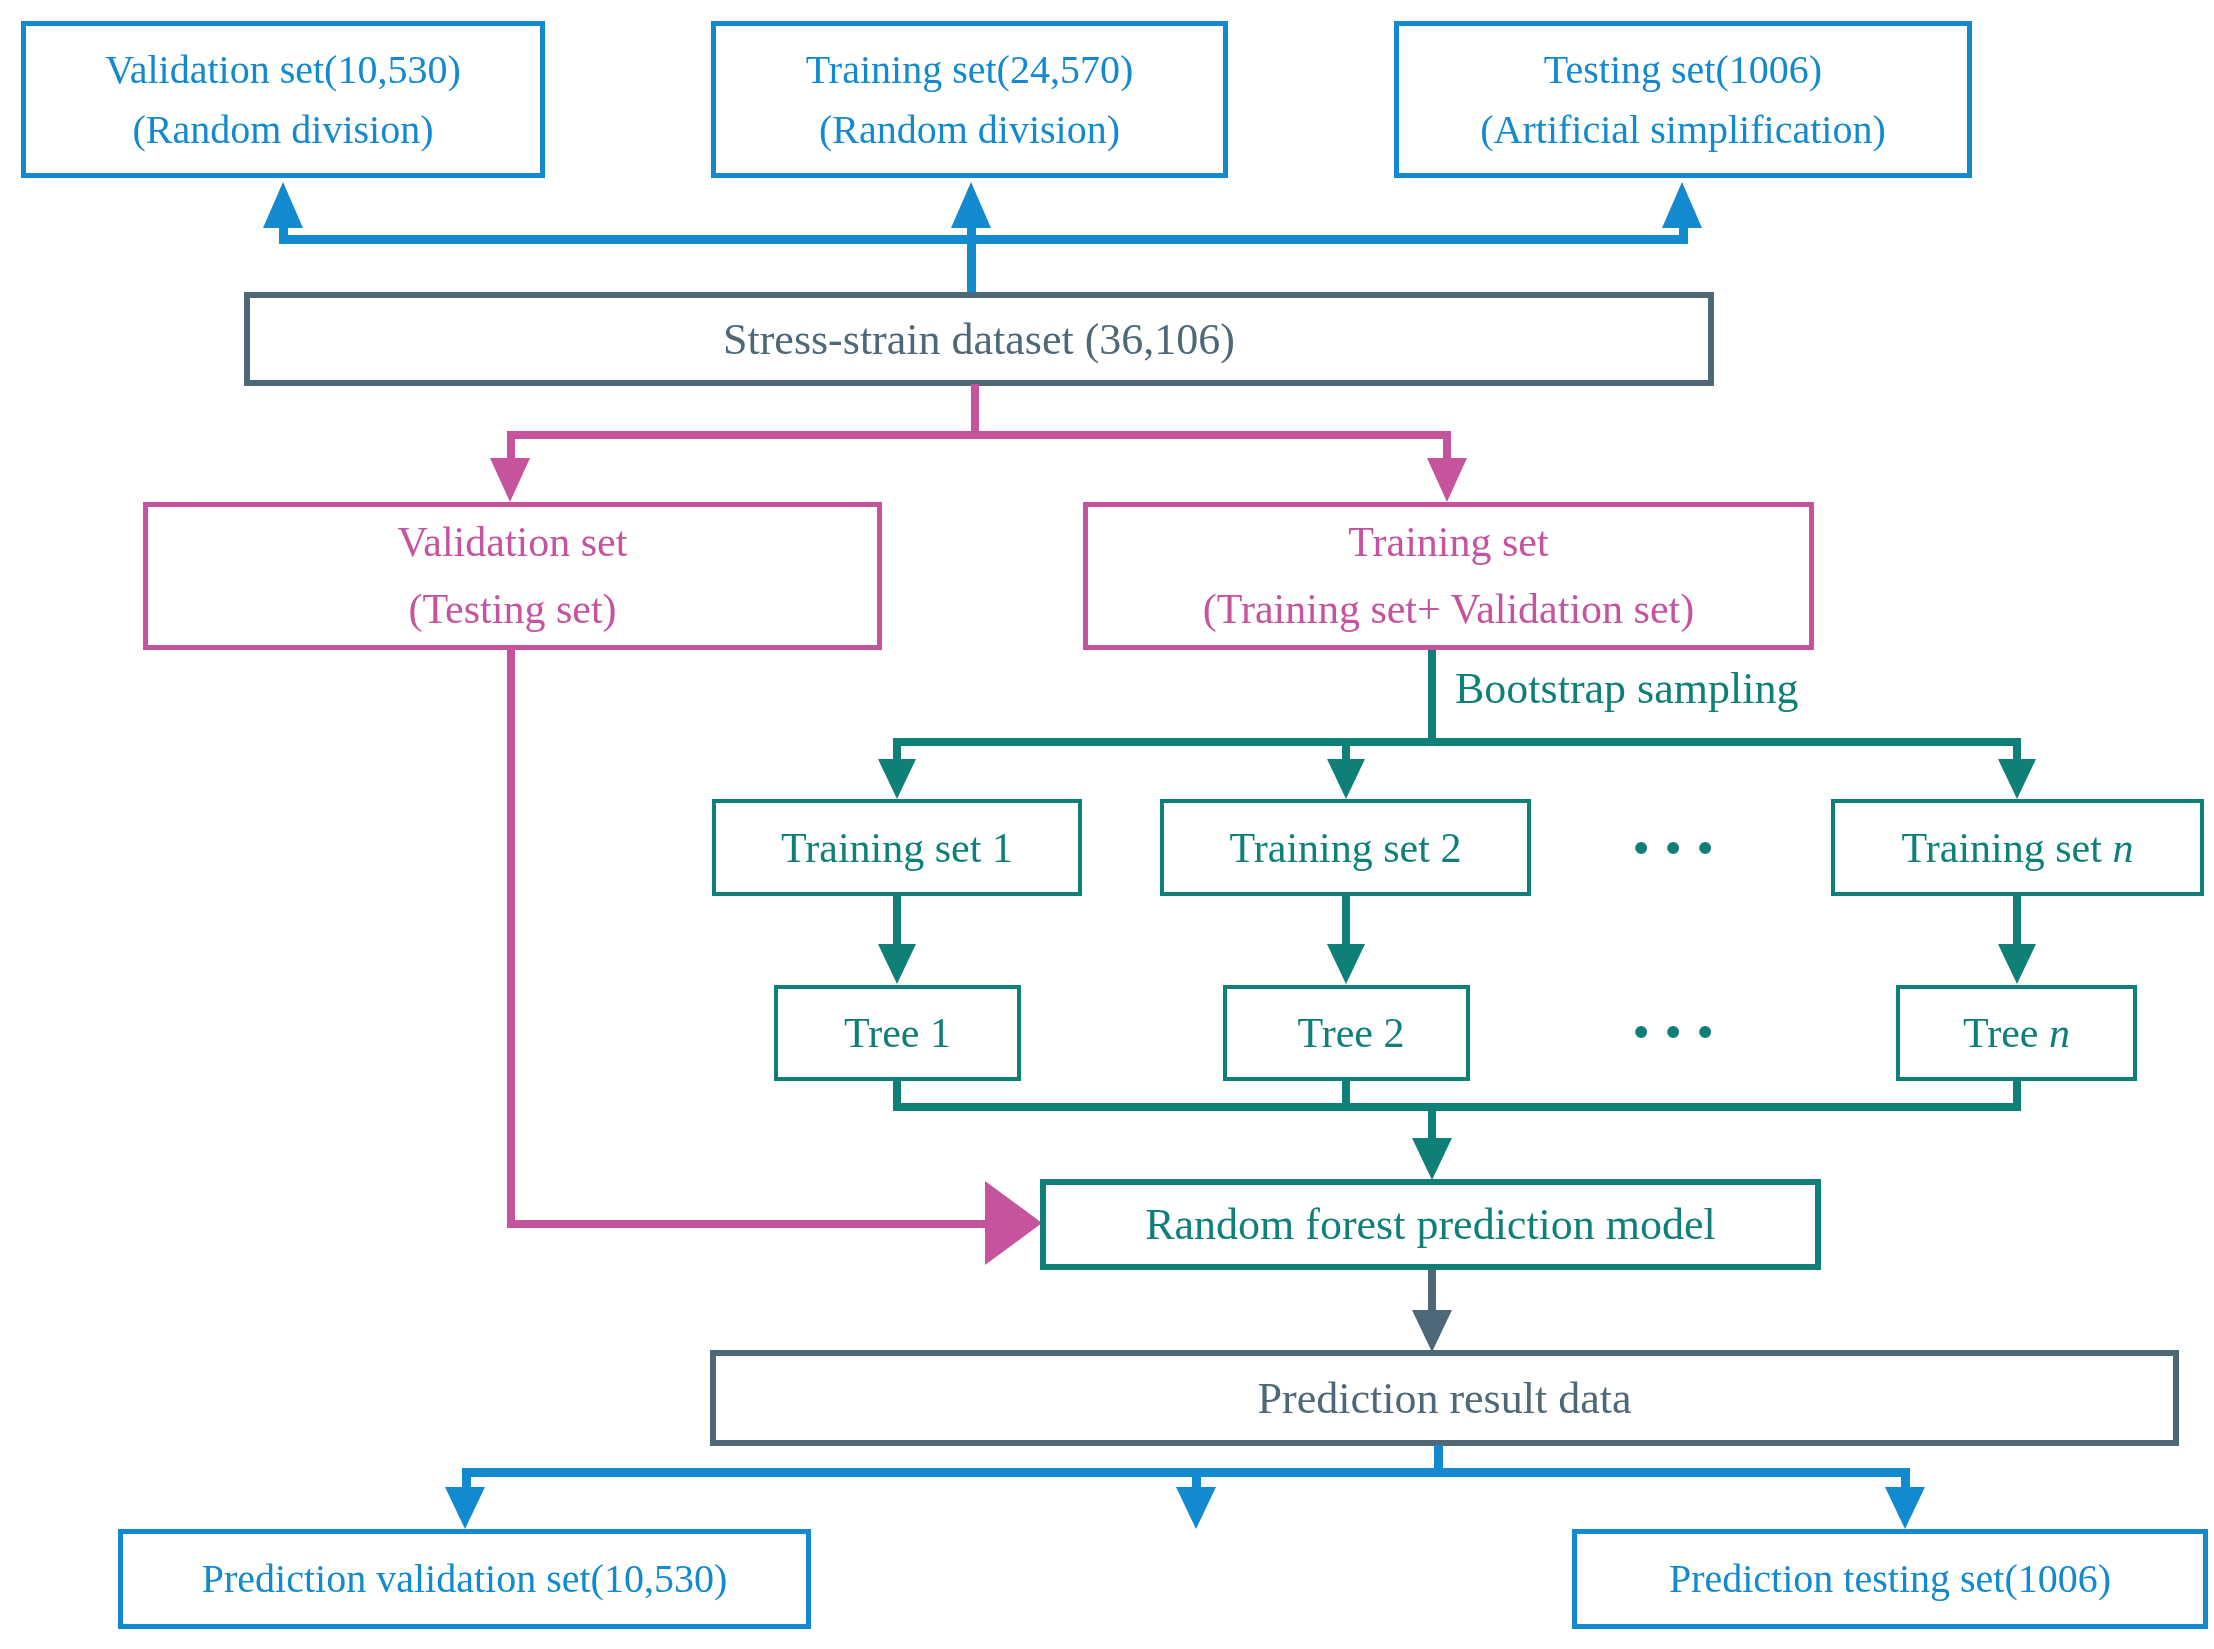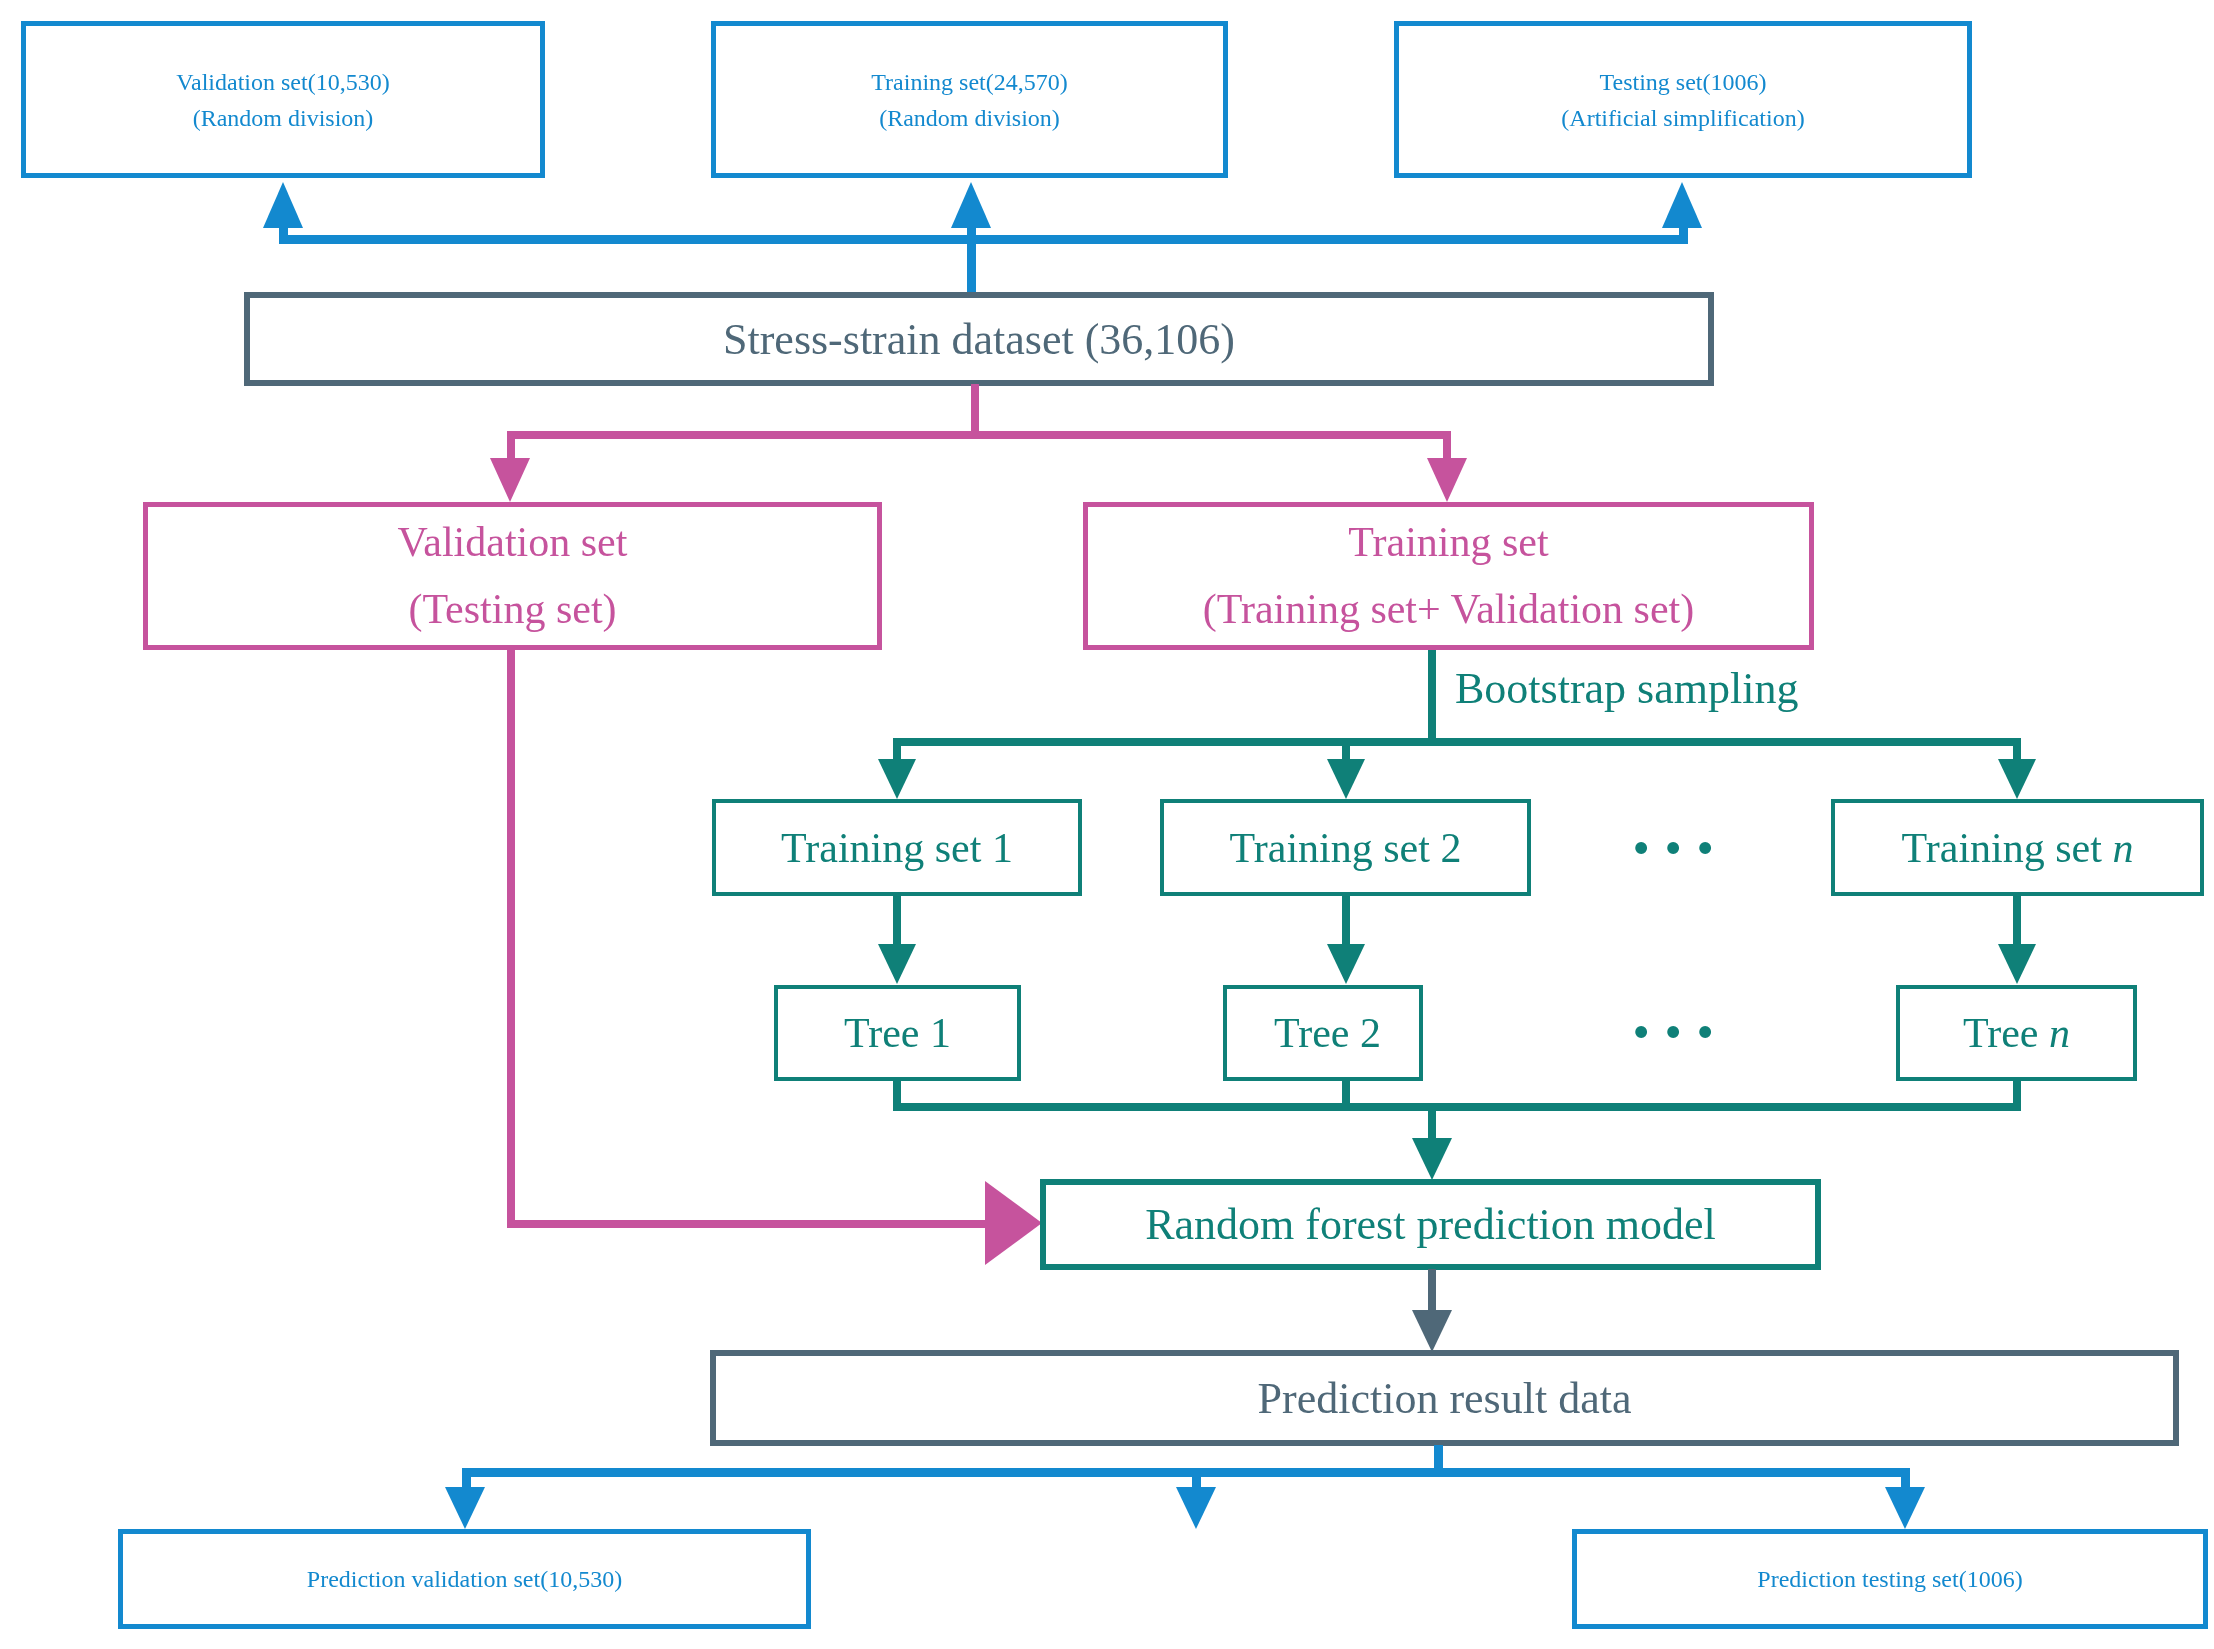--- a/index.html
+++ b/index.html
@@ -9,21 +9,21 @@
   #canvas{
     position:relative; width:2215px; height:1650px; background:#ffffff;
     font-family:"Liberation Serif","DejaVu Serif",serif; overflow:hidden;
   }
   .box{
     position:absolute; background:#ffffff; box-sizing:border-box;
     display:flex; flex-direction:column; align-items:center; justify-content:center;
     text-align:center;
   }
   .box .ln{white-space:nowrap;}
-  .blue-box{border:5.7px solid var(--blue); color:var(--blue); font-size:24px; line-height:1.5;}
+  .blue-box{border:5.7px solid var(--blue); color:var(--blue); font-size:40px; line-height:1.5;}
   .slate-box{border:6.7px solid var(--slate); color:var(--slate); font-size:44px;}
   .pink-box{border:5.7px solid var(--pink); color:var(--pink); font-size:42px; line-height:1.6;}
   .teal-box{border:4.8px solid var(--teal); color:var(--teal); font-size:42px;}
   .teal-box-big{border:6.7px solid var(--teal); color:var(--teal); font-size:44px;}
   .hline,.vline{position:absolute;}
   .c-blue{background:var(--blue);}
   .c-pink{background:var(--pink);}
   .c-teal{background:var(--teal);}
   .c-slate{background:var(--slate);}
   .tri{position:absolute; width:0; height:0;}
@@ -117,21 +117,21 @@
   <div class="vline c-teal" style="left:893px;top:896px;width:7.6px;height:54px;"></div>
   <div class="tri tri-down-teal" style="left:878px;top:944px;"></div>
   <div class="vline c-teal" style="left:1342px;top:896px;width:7.6px;height:54px;"></div>
   <div class="tri tri-down-teal" style="left:1327px;top:944px;"></div>
   <div class="vline c-teal" style="left:2013px;top:896px;width:7.6px;height:54px;"></div>
   <div class="tri tri-down-teal" style="left:1998px;top:944px;"></div>
 
   <div class="box teal-box" style="left:774px;top:985px;width:247px;height:96px;">
     <div class="ln"><span>Tree 1</span> <span class="it"></span></div>
   </div>
-  <div class="box teal-box" style="left:1223px;top:985px;width:200px;height:96px;padding-left:9px;">
+  <div class="box teal-box" style="left:1223px;top:985px;width:247px;height:96px;padding-left:9px;">
     <div class="ln"><span>Tree 2</span> <span class="it"></span></div>
   </div>
   <div class="dots" style="left:1615px;top:992px;width:124px;height:81px;">···</div>
   <div class="box teal-box" style="left:1896px;top:985px;width:241px;height:96px;justify-content:center;">
     <div class="ln"><span>Tree</span> <span class="it">n</span></div>
   </div>
 
   <div class="vline c-teal" style="left:893px;top:1080px;width:7.6px;height:31px;"></div>
   <div class="vline c-teal" style="left:1342px;top:1080px;width:7.6px;height:31px;"></div>
   <div class="vline c-teal" style="left:2013px;top:1080px;width:7.6px;height:31px;"></div>

